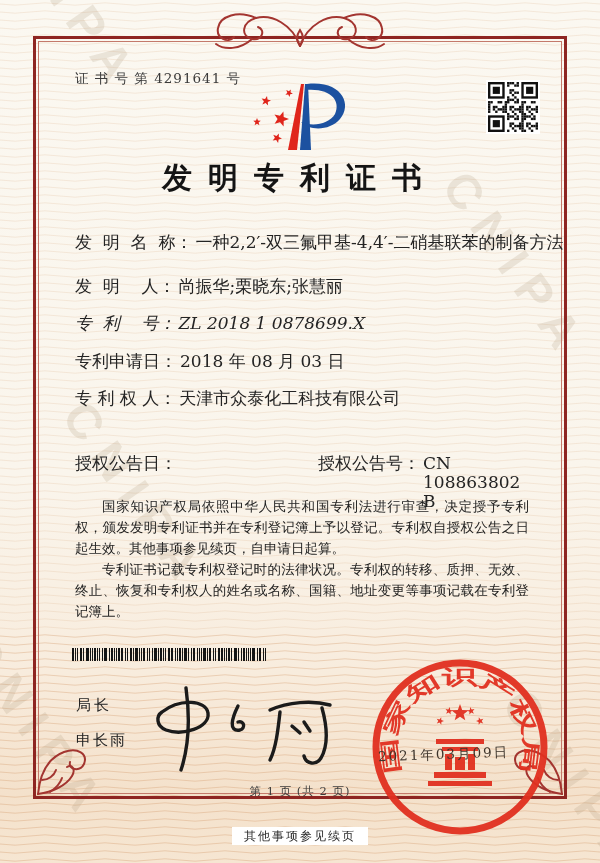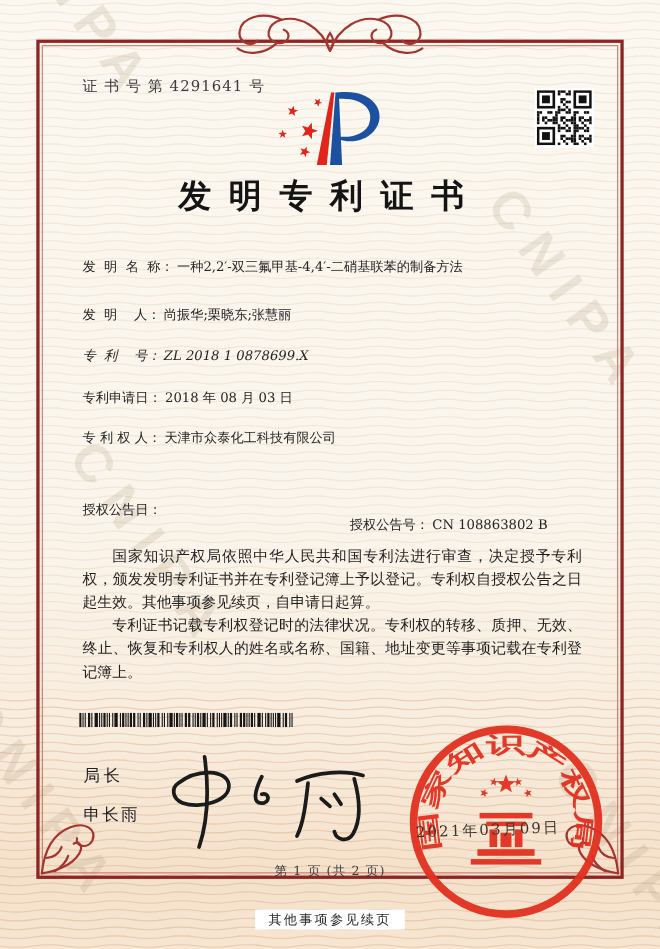--- a/index.html
+++ b/index.html
@@ -9,26 +9,26 @@
   #bg-waves{position:absolute;left:0;top:0;z-index:0;}
   .wm{position:absolute;z-index:0;font-family:"Liberation Sans",sans-serif;font-weight:bold;
     font-size:48px;letter-spacing:14px;color:rgba(172,148,122,0.20);transform:rotate(55deg);white-space:nowrap;}
   .frame{position:absolute;left:33px;top:36px;width:528px;height:757px;border:3px solid #8e2522;z-index:1;}
   .frame-inner{position:absolute;left:2px;top:2px;right:2px;bottom:2px;border:1px solid #c4796b;}
   .cert-no{position:absolute;left:75px;top:70px;font-size:13.5px;color:#3a3a3a;letter-spacing:1px;z-index:2;}
   .logo{position:absolute;left:243px;top:78px;z-index:2;}
   .qr{position:absolute;left:486px;top:80px;z-index:2;background:#fff;padding:2px;}
   .title{position:absolute;left:0;top:158px;width:600px;text-align:center;font-size:30px;font-weight:bold;
     color:#141414;letter-spacing:16px;padding-left:0;box-sizing:border-box;z-index:2;}
-  .row{position:absolute;left:75px;display:flex;font-size:12px;color:#242424;z-index:2;line-height:19px;}
+  .row{position:absolute;left:75px;display:flex;font-size:17px;color:#242424;z-index:2;line-height:19px;}
   .row .lbl{white-space:pre;flex:none;}
   .row .val{margin-left:3px;}
   .row-address .val{width:366px;}
   .grant-row{width:460px;}
-  .grant-right{position:absolute;left:243px;top:0;display:flex;margin-top:14px;}
+  .grant-right{position:absolute;left:243px;top:0;display:flex;}
   .paras{position:absolute;left:75px;top:496px;width:454px;font-size:13.5px;line-height:21px;
     text-align:justify;color:#1e1e1e;z-index:2;}
   .paras p{margin:0;text-indent:2em;}
   .barcode{position:absolute;left:72px;top:648px;z-index:2;}
   .signer-title{position:absolute;left:76px;top:696px;font-size:15px;color:#222;letter-spacing:3px;z-index:2;}
   .signer-name{position:absolute;left:76px;top:731px;font-size:15px;color:#222;letter-spacing:2px;z-index:2;}
   .signature{position:absolute;left:150px;top:680px;z-index:3;}
   .seal{position:absolute;left:368px;top:655px;z-index:3;opacity:0.95;}
   .seal-date{position:absolute;left:378px;top:745px;width:180px;font-size:13.5px;color:#3d342b;
     letter-spacing:2px;transform:rotate(-2deg);z-index:4;}

